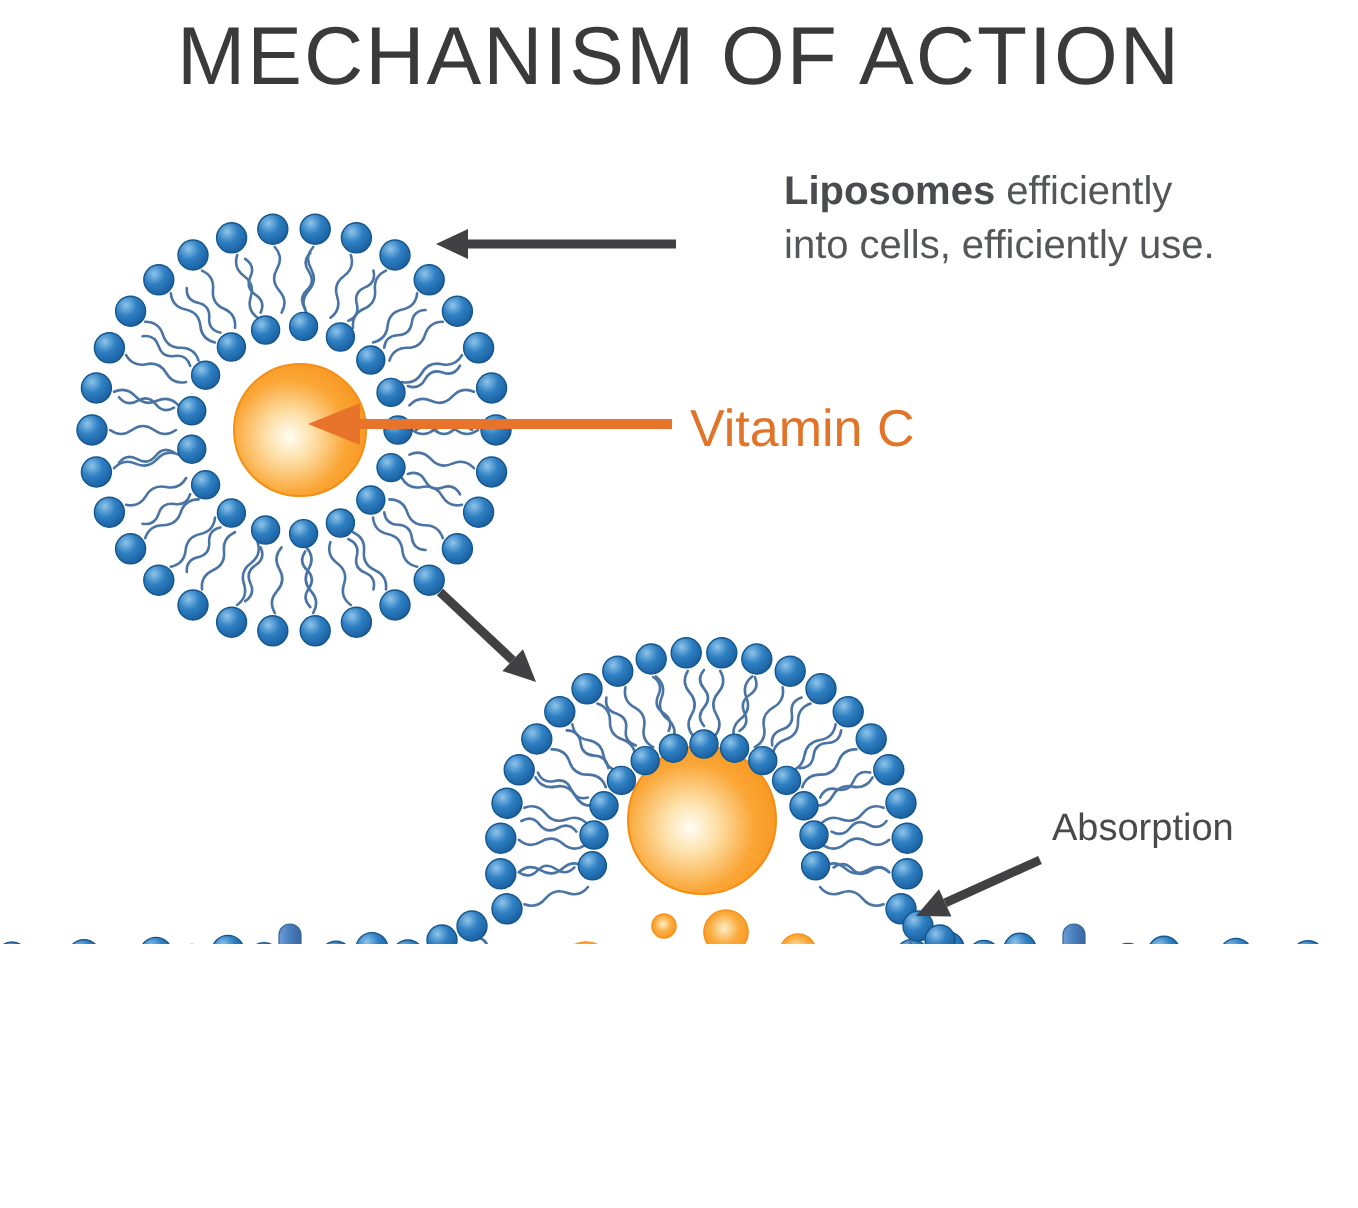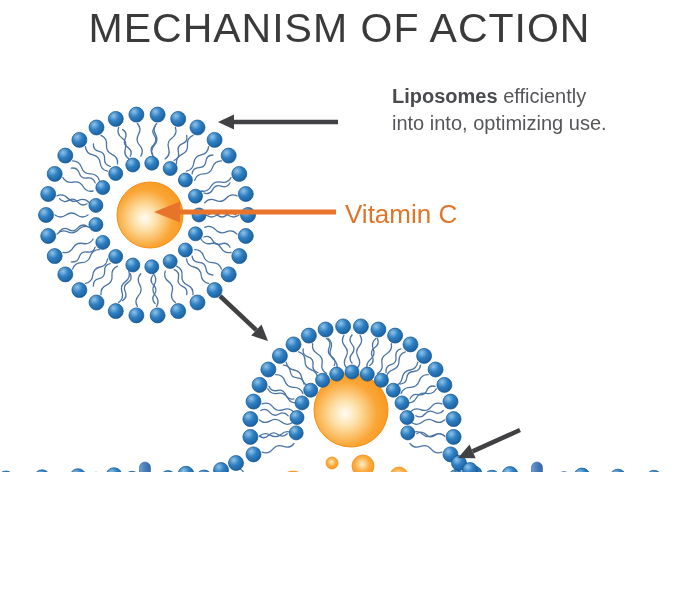--- a/index.html
+++ b/index.html
@@ -364,20 +364,21 @@
         <polygon points="458,458 469.5,444.6 475.7,458.2" fill="#414042"></polygon>
         <line x1="217" y1="600" x2="288.3" y2="569.3" stroke="#414042" stroke-width="4.5"></line>
         <polygon points="303,563 291.3,576.2 285.3,562.4" fill="#414042"></polygon>
       </g>
   </svg>
 
   <div class="label title">MECHANISM OF ACTION</div>
 
   <div class="label note">
     <div><span class="lead">Liposomes</span><span> efficiently</span></div>
-    <div>into into, optimizing use.</div>
+    <div>into cells, efficiently use.</div>
   </div>
 
   <div class="label vitamin">Vitamin C</div>
+  <div class="label absorption">Absorption</div>
   <div class="label cellmem">
     <div>Cell</div>
   </div>
 </div>
 
 </body></html>

